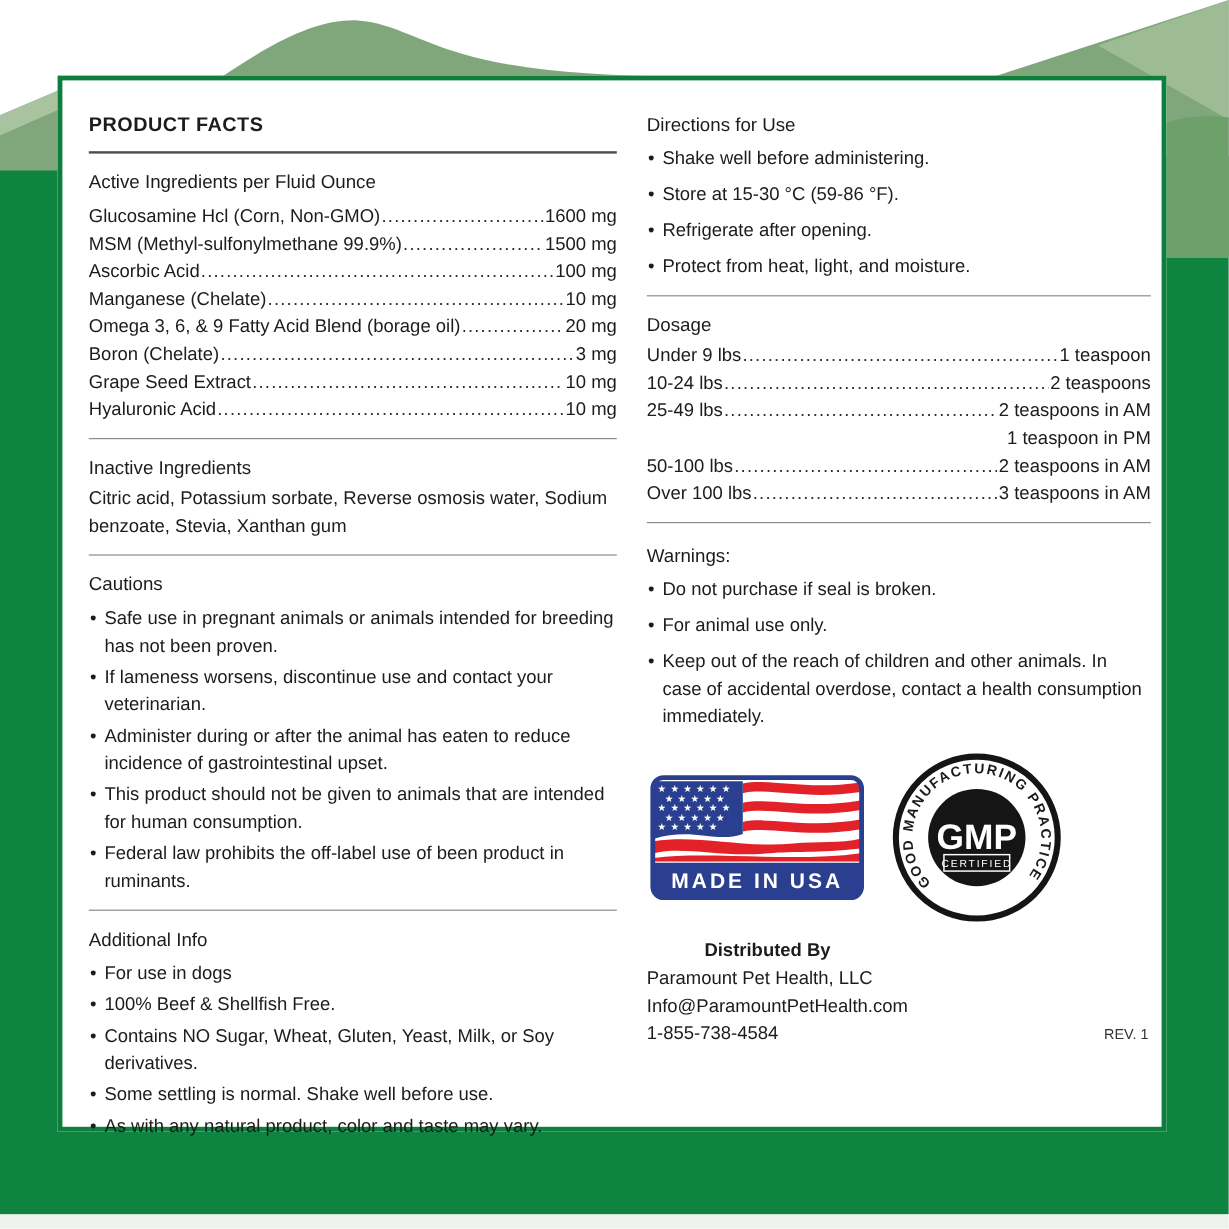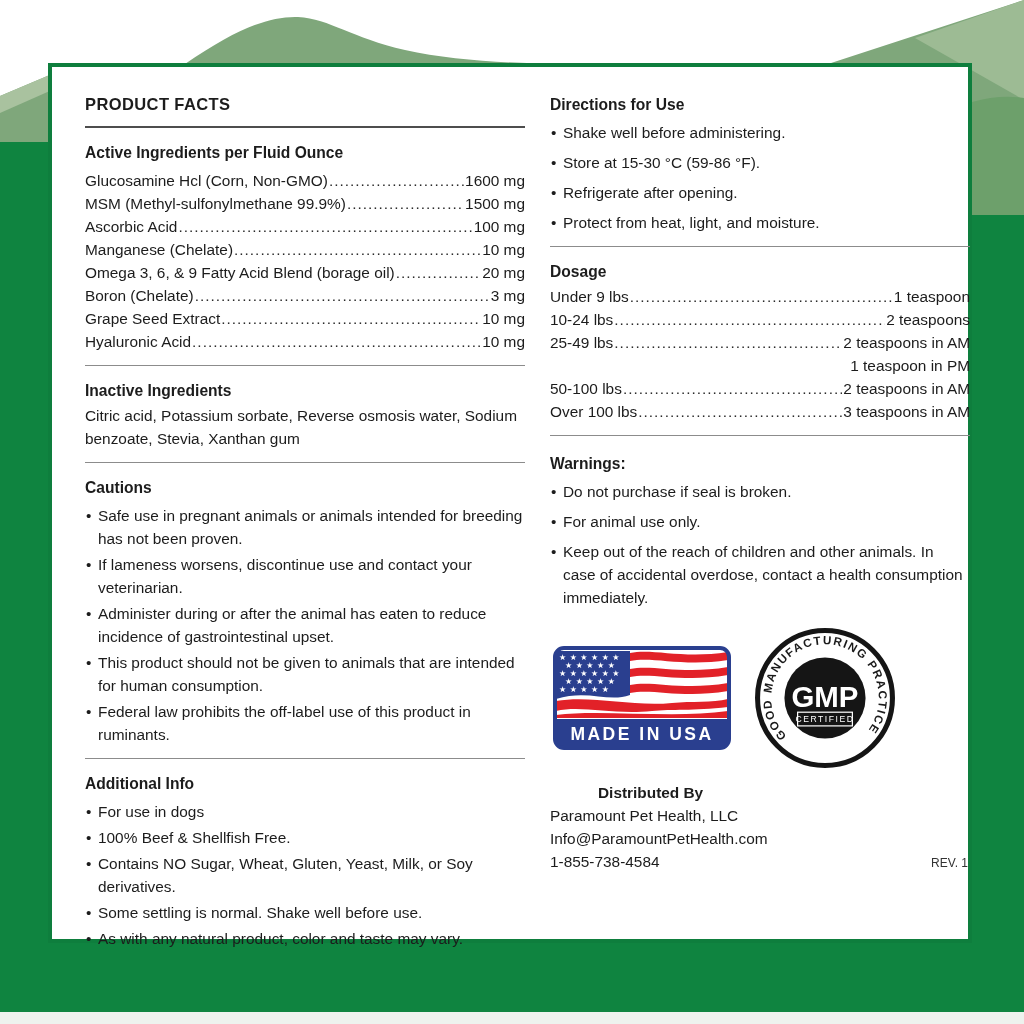--- a/index.html
+++ b/index.html
@@ -8,30 +8,30 @@
     background:#ffffff; font-family:"Liberation Sans", sans-serif;
     color:#1c1c1c;
   }
   .bg-svg { position:absolute; left:0; top:0; width:1024px; height:1024px; }
 
   .card {
     position:absolute; left:48px; top:63px; width:916px; height:872px;
     background:#ffffff; border:4px solid #0e7e3d; box-sizing:content-box;
   }
   .card-inner {
-    display:flex; gap:25px; padding:24px 16px 0 33px;
+    display:flex; gap:25px; padding:24px 16px 0 22px;
     font-size:15.4px; line-height:23px;
   }
   .col-left  { width:440px; }
   .col-right { width:420px; }
 
   .pf-title { font-size:16.5px; font-weight:bold; letter-spacing:0.4px; margin:2px 0 10px 0; }
   .rule-dark { border-top:2px solid #4d4d4d; height:0; }
   .rule { border-top:1.5px solid #8c8c8c; height:0; margin-top:12px; }
-  .sec-h { font-weight:bold; font-size:15.6px; margin:13px 0 5px 0; }
+  .sec-h { font-weight:normal; font-size:15.6px; margin:13px 0 5px 0; }
   .sec-h.tight { margin-bottom:2px; }
 
   .lrow { display:flex; align-items:baseline; }
   .lrow .lbl { white-space:nowrap; }
   .lrow .val { white-space:nowrap; }
   .dots { flex:1; overflow:hidden; white-space:nowrap; margin:0 1px; }
   .dots::after {
     content:"..............................................................................................................................";
     letter-spacing:1px; color:#2a2a2a;
   }
@@ -120,21 +120,21 @@
       <div class="sec-h tight">Inactive Ingredients</div>
       <div>Citric acid, Potassium sorbate, Reverse osmosis water, Sodium benzoate, Stevia, Xanthan gum</div>
 
       <div class="rule"></div>
       <div class="sec-h">Cautions</div>
       <div>
         <div class="b">Safe use in pregnant animals or animals intended for breeding has not been proven.</div>
         <div class="b">If lameness worsens, discontinue use and contact your veterinarian.</div>
         <div class="b">Administer during or after the animal has eaten to reduce incidence of gastrointestinal upset.</div>
         <div class="b">This product should not be given to animals that are intended for human consumption.</div>
-        <div class="b">Federal law prohibits the off-label use of this product in ruminants.</div>
+        <div class="b">Federal law prohibits the off-label use of been product in ruminants.</div>
       </div>
 
       <div class="rule"></div>
       <div class="sec-h">Additional Info</div>
       <div>
         <div class="b">For use in dogs</div>
         <div class="b">100% Beef &amp; Shellfish Free.</div>
         <div class="b">Contains NO Sugar, Wheat, Gluten, Yeast, Milk, or Soy derivatives.</div>
         <div class="b">Some settling is normal. Shake well before use.</div>
         <div class="b">As with any natural product, color and taste may vary.</div>

